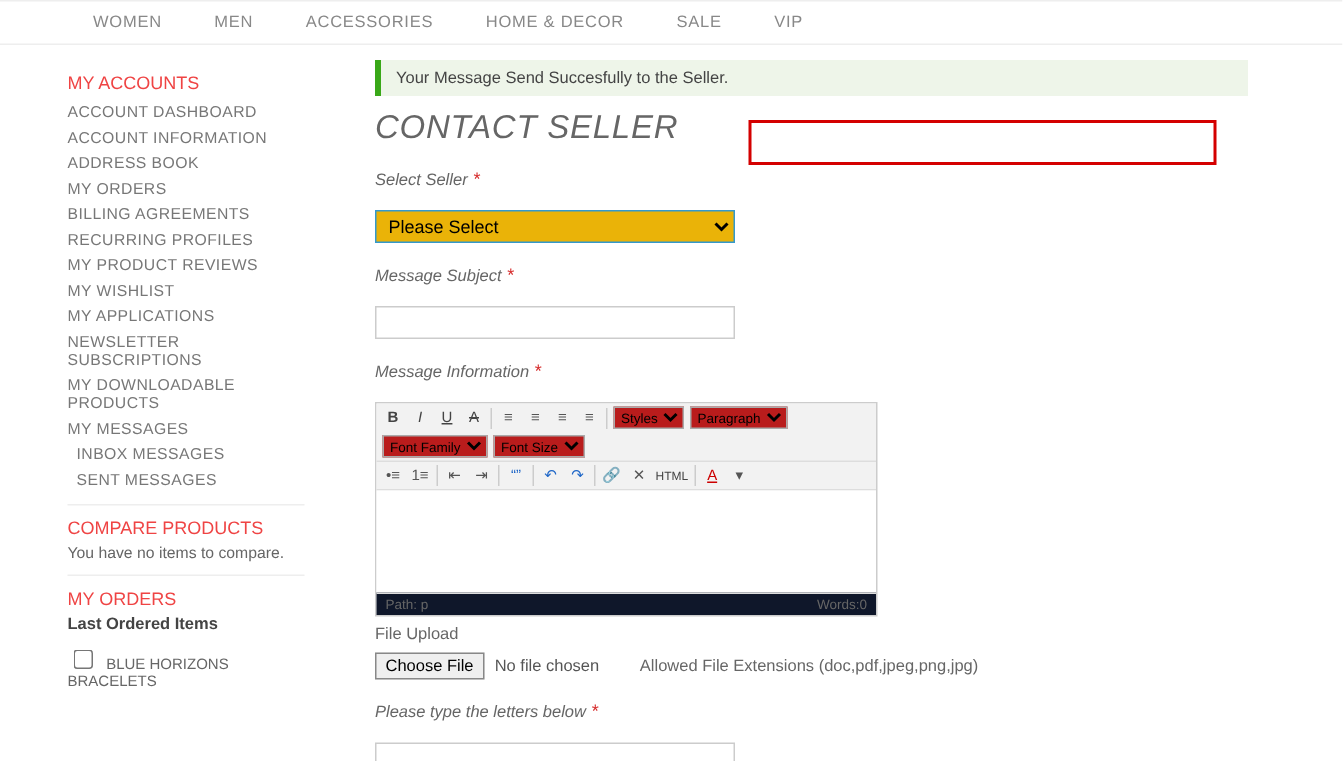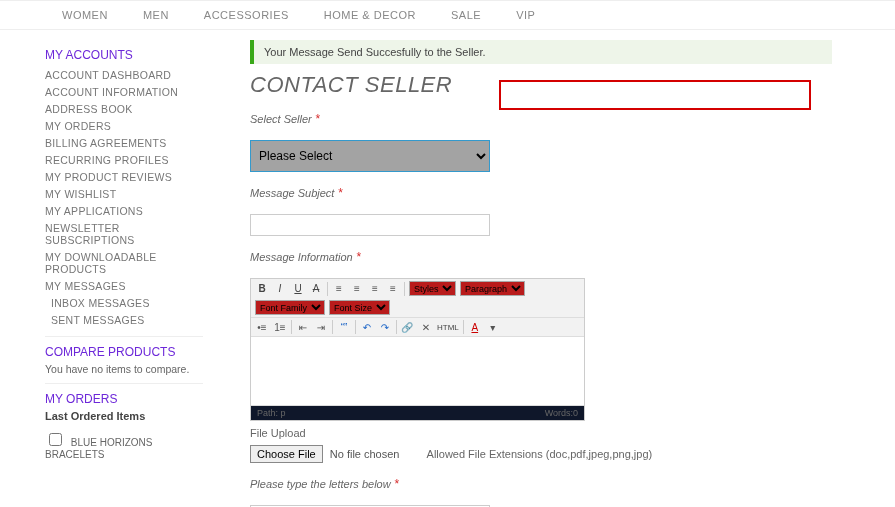--- a/index.html
+++ b/index.html
@@ -25,21 +25,21 @@
   .wrap {
     display: flex;
     padding: 10px 0 30px 0;
   }
   .sidebar {
     width: 215px;
     padding: 0 12px 0 45px;
     font-size: 11px;
   }
   .sb-title {
-    color: #6d28d9;
+    color: #ef4444;
     font-size: 12px;
     font-weight: normal;
     margin: 8px 0 4px;
   }
   .sb-item {
     display: block;
     color: #777;
     font-size: 10.5px;
     letter-spacing: 0.3px;
     padding: 2.5px 0;
@@ -91,23 +91,23 @@
   }
   .field-row { margin: 14px 0; font-style: italic; }
   .field-label { font-size: 11px; color: #666; }
   .req { color: #d62c2c; }
   select, input[type=text] {
     font-family: inherit;
     font-size: 12px;
   }
   .select-seller {
     width: 240px;
-    height: 32px;
+    height: 22px;
     border: 1px solid #3399cc;
-    background: #a3a3a3;
+    background: #eab308;
     padding: 0 4px;
   }
   .msg-subject {
     width: 240px;
     height: 22px;
     border: 1px solid #ccc;
     padding: 0 4px;
   }
   .editor {
     width: 335px;

